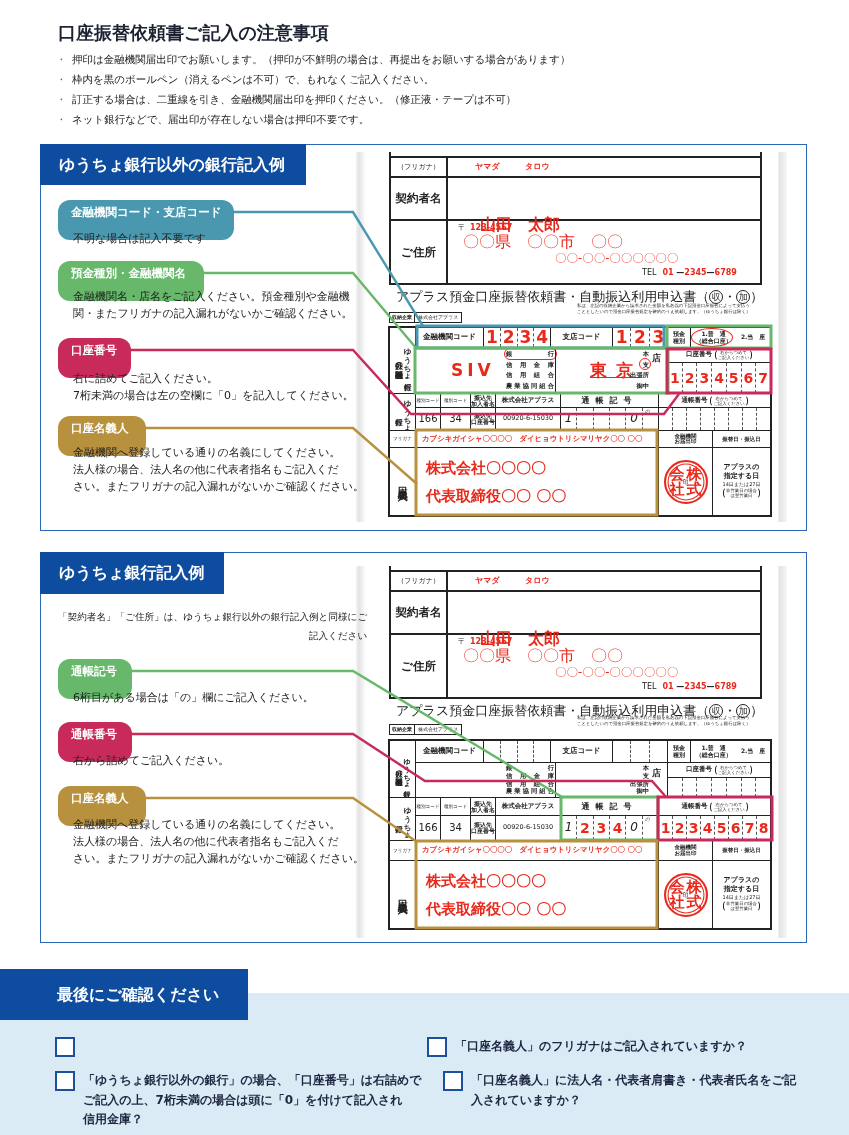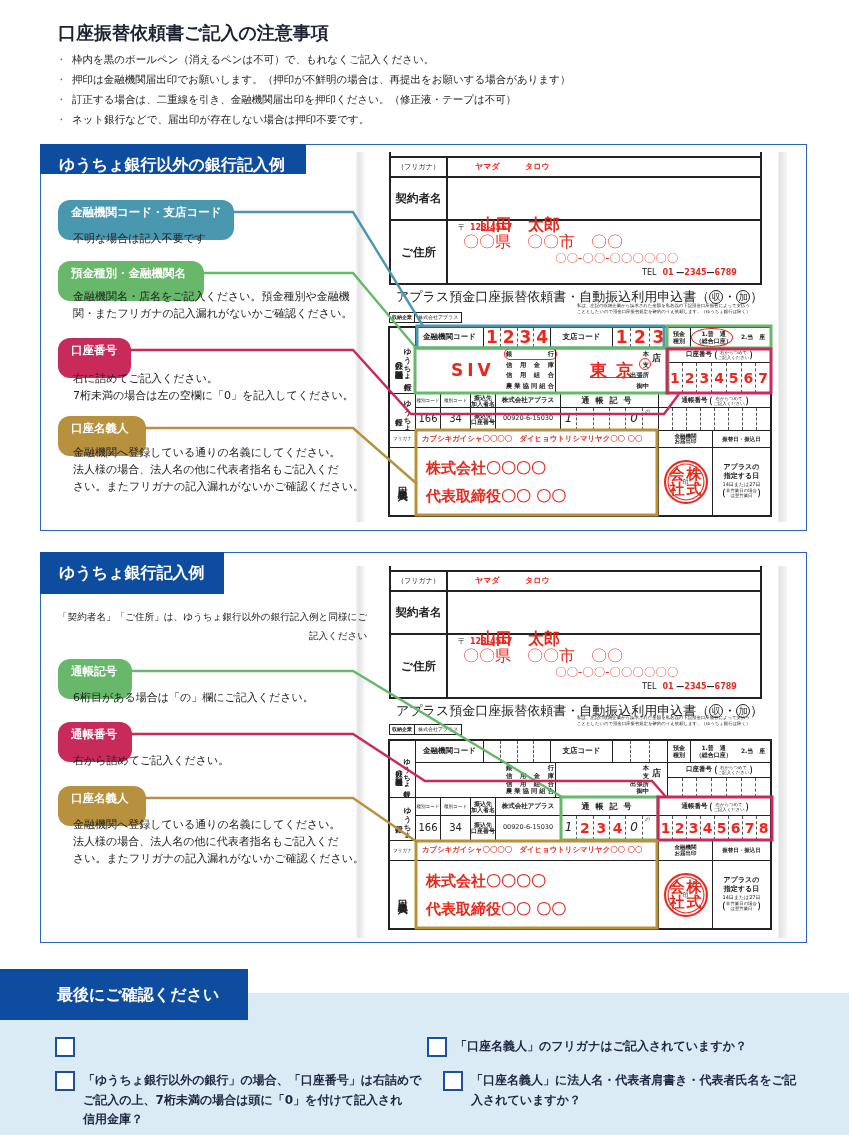--- a/index.html
+++ b/index.html
@@ -6,21 +6,21 @@
 :root{--brand-blue:#0d4c9e;--section-border:#2a66b5;--teal:#4a98b0;--green:#67b86b;--crimson:#c82a5a;--gold:#b8913f;--red-ink:#e8291c;--checklist-bg:#daebf6;--checkbox-border:#1c4f9c;--text-dark:#1d2233;}
 html,body{width:849px;height:1135px;background:#fff;}
 body{position:relative;overflow:hidden;font-family:"DejaVu Sans",sans-serif;color:var(--text-dark);}
 .ln{display:block;}
 
 .notice-title{position:absolute;left:58px;top:22px;font-size:18px;font-weight:bold;line-height:22px;white-space:nowrap;}
 .notice-list{position:absolute;left:56px;top:49px;list-style:none;font-size:10.5px;line-height:20px;white-space:nowrap;color:#222;}
 .notice-list .dot{display:inline-block;width:16px;color:#666;}
 
 .sec-box{position:absolute;left:40px;width:767px;border:1.5px solid var(--section-border);z-index:0;}
-.sec-header{position:absolute;left:40px;height:30px;background:var(--brand-blue);color:#fff;font-weight:bold;font-size:16px;line-height:41px;padding-left:19px;white-space:nowrap;z-index:4;}
+.sec-header{position:absolute;left:40px;height:41px;background:var(--brand-blue);color:#fff;font-weight:bold;font-size:16px;line-height:41px;padding-left:19px;white-space:nowrap;z-index:4;}
 .pill{position:absolute;left:58px;height:40px;border-radius:12px;color:#fff;font-size:11.5px;font-weight:bold;line-height:24px;padding-left:13px;white-space:nowrap;z-index:4;}
 .pill-teal{background:var(--teal);} .pill-green{background:var(--green);} .pill-crimson{background:var(--crimson);} .pill-gold{background:var(--gold);}
 .desc{position:absolute;left:73px;font-size:11px;line-height:16.8px;color:#222;white-space:nowrap;z-index:4;}
 .intro{position:absolute;left:58px;font-size:9.6px;line-height:19px;color:#222;white-space:nowrap;z-index:4;text-align:right;}
 .paper{position:absolute;left:356px;width:431px;z-index:1;background:linear-gradient(to right,#f4f4f4 0px,#e3e3e3 3px,#fff 10px,#fff 422px,#e2e2e2 423px,#f6f6f6 431px);}
 
 .overlay{position:absolute;left:0;top:0;z-index:3;pointer-events:none;}
 .overlay polyline{fill:none;stroke-width:2.4;stroke-linejoin:miter;}
 .overlay rect{fill:none;stroke-width:3;}
 .s-teal{stroke:var(--teal);} .s-green{stroke:var(--green);} .s-crimson{stroke:var(--crimson);} .s-gold{stroke:var(--gold);}
@@ -101,22 +101,22 @@
 .chk-bg{position:absolute;left:0;top:993px;width:849px;height:142px;background:var(--checklist-bg);}
 .chk-header{position:absolute;left:0;top:969px;width:248px;height:51px;background:var(--brand-blue);color:#fff;font-size:16px;font-weight:bold;line-height:51px;padding-left:57px;white-space:nowrap;}
 .chk-item{position:absolute;display:flex;align-items:flex-start;font-size:12px;font-weight:bold;line-height:19.5px;color:#1e2640;white-space:nowrap;}
 .chk-box{display:block;width:20px;height:20px;border:2px solid var(--checkbox-border);background:#fff;margin-right:8px;flex-shrink:0;}
 </style>
 </head>
 <body>
 
 <h1 class="notice-title">口座振替依頼書ご記入の注意事項</h1>
 <ul class="notice-list">
+  <li><span class="dot">・</span><span>押印は金融機関届出印でお願いします。（押印が不鮮明の場合は、再提出をお願いする場合があります）</span></li>
   <li><span class="dot">・</span><span>枠内を黒のボールペン（消えるペンは不可）で、もれなくご記入ください。</span></li>
-  <li><span class="dot">・</span><span>押印は金融機関届出印でお願いします。（押印が不鮮明の場合は、再提出をお願いする場合があります）</span></li>
   <li><span class="dot">・</span><span>訂正する場合は、二重線を引き、金融機関届出印を押印ください。（修正液・テープは不可）</span></li>
   <li><span class="dot">・</span><span>ネット銀行などで、届出印が存在しない場合は押印不要です。</span></li>
 </ul>
 
 <div>
   <div class="sec-box" style="top:144px;height:387px"></div>
   <div class="sec-header" style="top:144px;width:266px">ゆうちょ銀行以外の銀行記入例</div>
 
   <div class="pill pill-teal" style="top:200px;width:176px">金融機関コード・支店コード</div>
   <div class="desc" style="top:231px">

